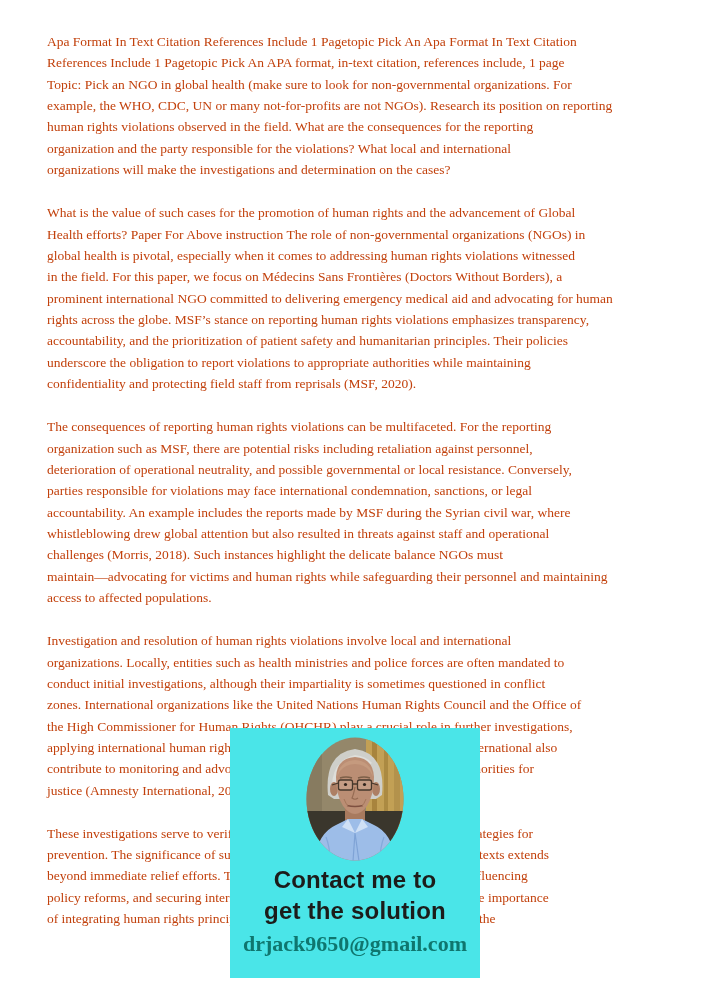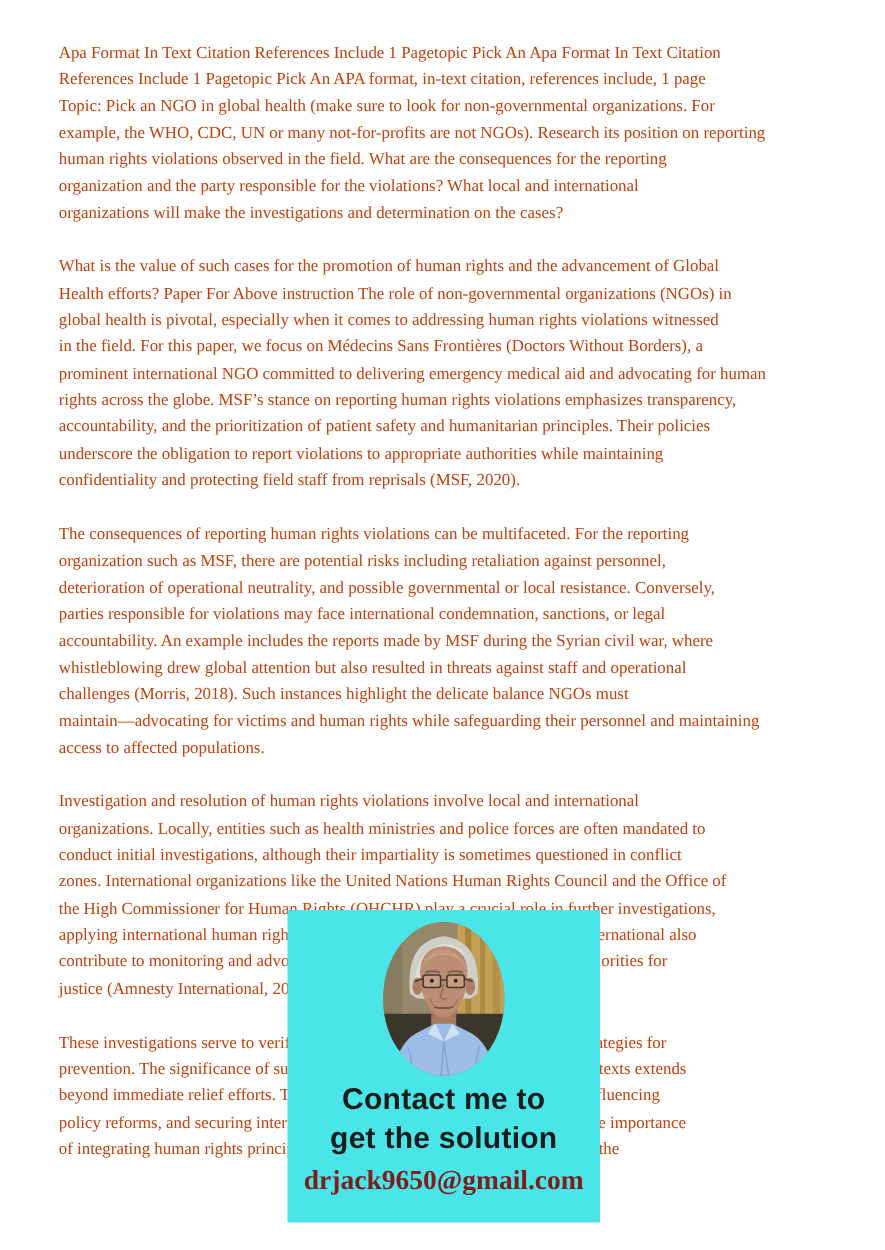--- a/index.html
+++ b/index.html
@@ -119,14 +119,14 @@
 
       <path d="M8,124 Q12,96 30,88 L42,82 L56,82 L68,88 Q86,96 90,124 Z" fill="#9dbde8"></path>
       <path d="M42,82 L49,96 L36,90 Z" fill="#cfe0f5"></path>
       <path d="M56,82 L49,96 L62,90 Z" fill="#cfe0f5"></path>
       <path d="M49,96 L47,124 M49,96 L53,124" stroke="#7fa3d6" stroke-width="1.2" fill="none"></path>
       <path d="M20,100 Q24,110 24,124 M78,100 Q74,110 74,124" stroke="#84a8da" stroke-width="1.2" fill="none"></path>
     </g>
   </svg>
   <div class="headline" style="color: rgb(28, 28, 26);">Contact me to
 get the solution</div>
-  <div class="email" style="color: #7f1d1d;">drjack9650@gmail.com</div>
+  <div class="email" style="color: #0f766e;">drjack9650@gmail.com</div>
 </div>
 
 </body></html>

